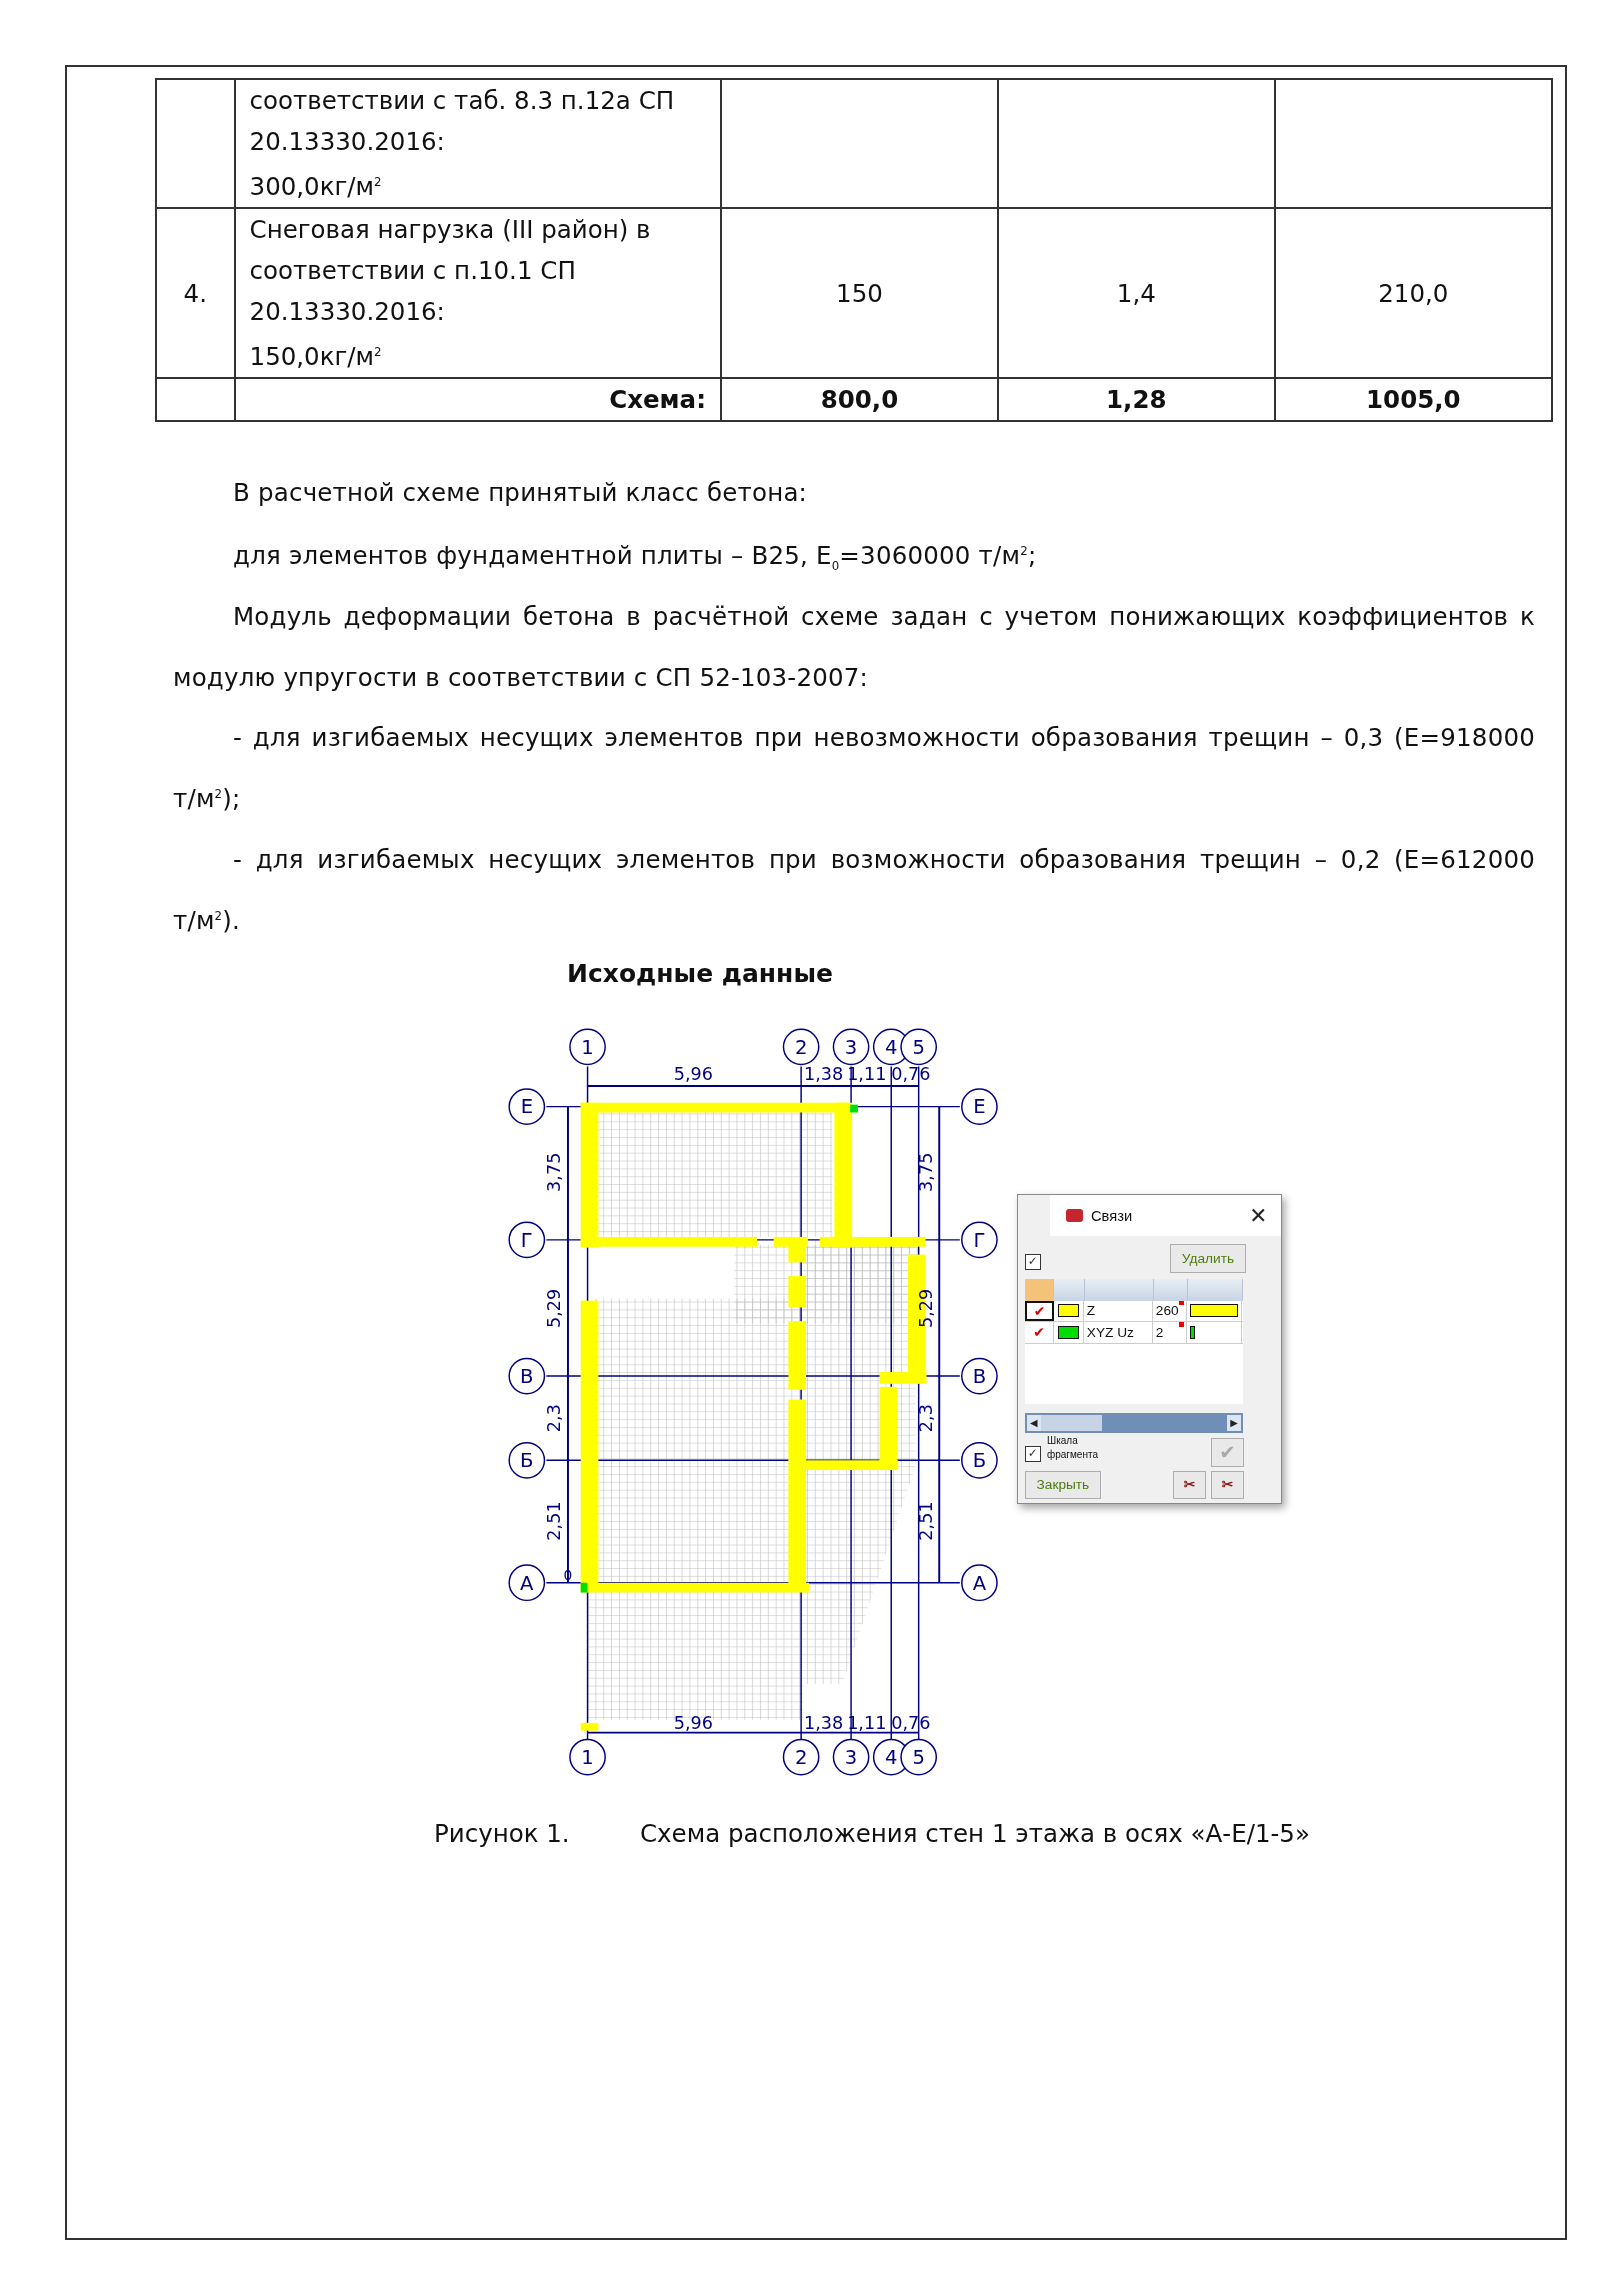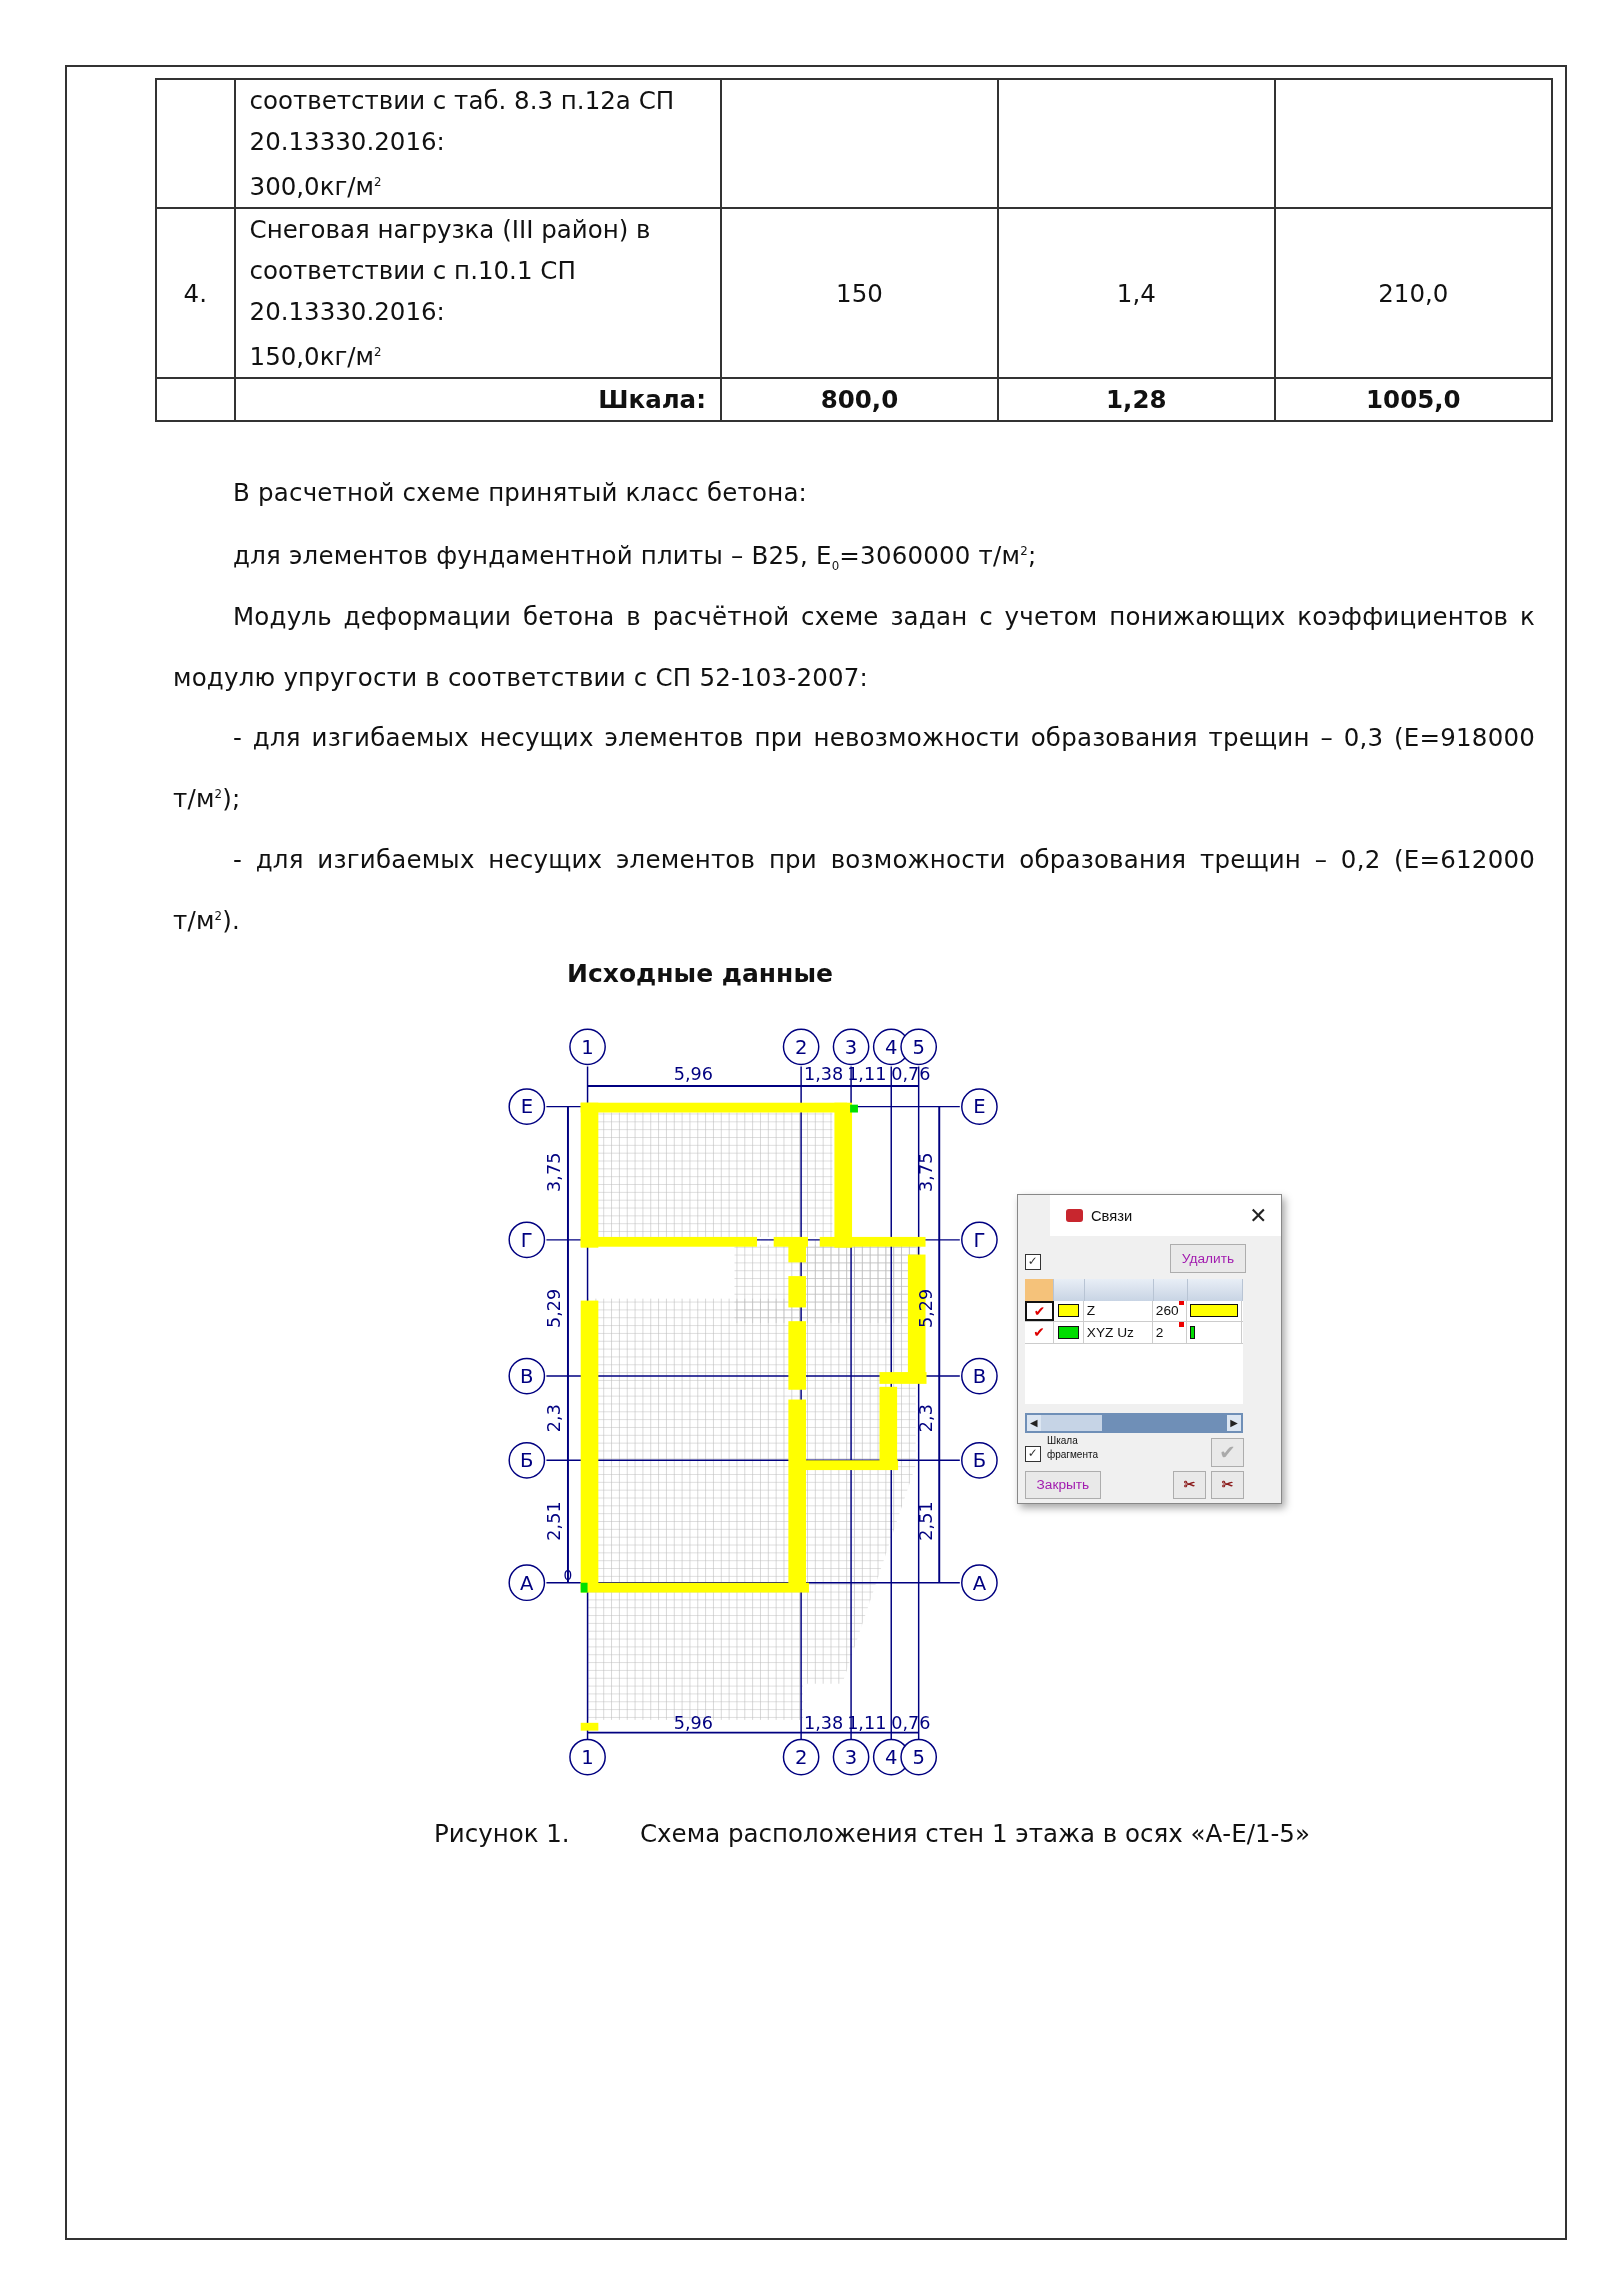--- a/index.html
+++ b/index.html
@@ -20,21 +20,21 @@
   .title { position:absolute; left:0; width:1400px; top:959px; text-align:center; font-weight:bold; font-size:25px; }
   .caption { position:absolute; top:1819px; left:434px; font-size:24.5px; }
   .caption span.num { display:inline-block; width:206px; }
   svg.plan { position:absolute; left:470px; top:1019px; }
   .dlg { position:absolute; left:1017px; top:1194px; width:231px; height:308px; background:#f0f0f0; border:1px solid #888; box-shadow:2.9px 3.9px 7.8px rgba(0,0,0,0.35); font-family:"Liberation Sans", sans-serif; font-size:13.7px;padding-left:32px; }
   .dlg-head { height:41px; background:#fff; position:relative; }
   .dlg-logo { position:absolute; left:15.7px; top:13.7px; width:17.6px; height:13.7px; background:#c8262e; border-radius:2.9px; }
   .dlg-title { position:absolute; left:41px; top:12.7px; font-size:14.7px; color:#111; }
   .dlg-close { position:absolute; right:13.7px; top:7.8px; font-size:21.6px; color:#222; cursor:pointer; }
   .chk { position:absolute; width:13.7px; height:13.7px; border:1px solid #333; background:#fff; font-size:11.8px; line-height:13.7px; text-align:center; color:#333; }
-  .btn { position:absolute; background:#e9e9e9; border:1px solid #adadad; font-size:13.7px; text-align:center; color:#a21caf; cursor:pointer; }
+  .btn { position:absolute; background:#e9e9e9; border:1px solid #adadad; font-size:13.7px; text-align:center; color:#4d7c0f; cursor:pointer; }
   .grid { position:absolute; left:6.9px; top:84px; width:218px; height:125px; background:#fff; }
   .ghead { height:21.6px; background:linear-gradient(#e8eef6,#c8d4e4); display:flex; }
   .ghead div { border-right:1px solid #b8c4d4; }
   .grow { height:20.6px; display:flex; border-bottom:1px solid #ccc; font-size:13.7px; align-items:center; }
   .grow > div { height:100%; border-right:1px solid #ccc; display:flex; align-items:center; box-sizing:border-box; }
   .scroll { position:absolute; left:6.9px; top:218px; width:218px; height:19.6px; background:#6f8fb7; }
   .scroll .thumb { position:absolute; left:15.7px; top:2px; width:61px; height:15.7px; background:#c6d4e6; }
   .scroll .arr { position:absolute; top:2px; width:13.7px; height:15.7px; background:#dce6f2; font-size:9.8px; line-height:15.7px; text-align:center; color:#222; }
 </style>
 </head>
@@ -62,21 +62,21 @@
       <div>соответствии с п.10.1 СП</div>
       <div>20.13330.2016:</div>
       <div><span>150,0кг/м</span><sup>2</sup></div>
     </td>
     <td class="c2">150</td>
     <td class="c3">1,4</td>
     <td class="c4">210,0</td>
   </tr>
   <tr class="tot">
     <td class="c0"></td>
-    <td class="c1">Шкала:</td>
+    <td class="c1">Схема:</td>
     <td class="c2">800,0</td>
     <td class="c3">1,28</td>
     <td class="c4">1005,0</td>
   </tr>
 </tbody>
   </table>
 
 <div class="para indent" style="top:478px">В расчетной схеме принятый класс бетона:</div>
 <div class="para indent" style="top:541px">
   <span>для элементов фундаментной плиты – В25, Е</span><sub>0</sub><span>=3060000 т/м</span><sup>2</sup><span>;</span>

